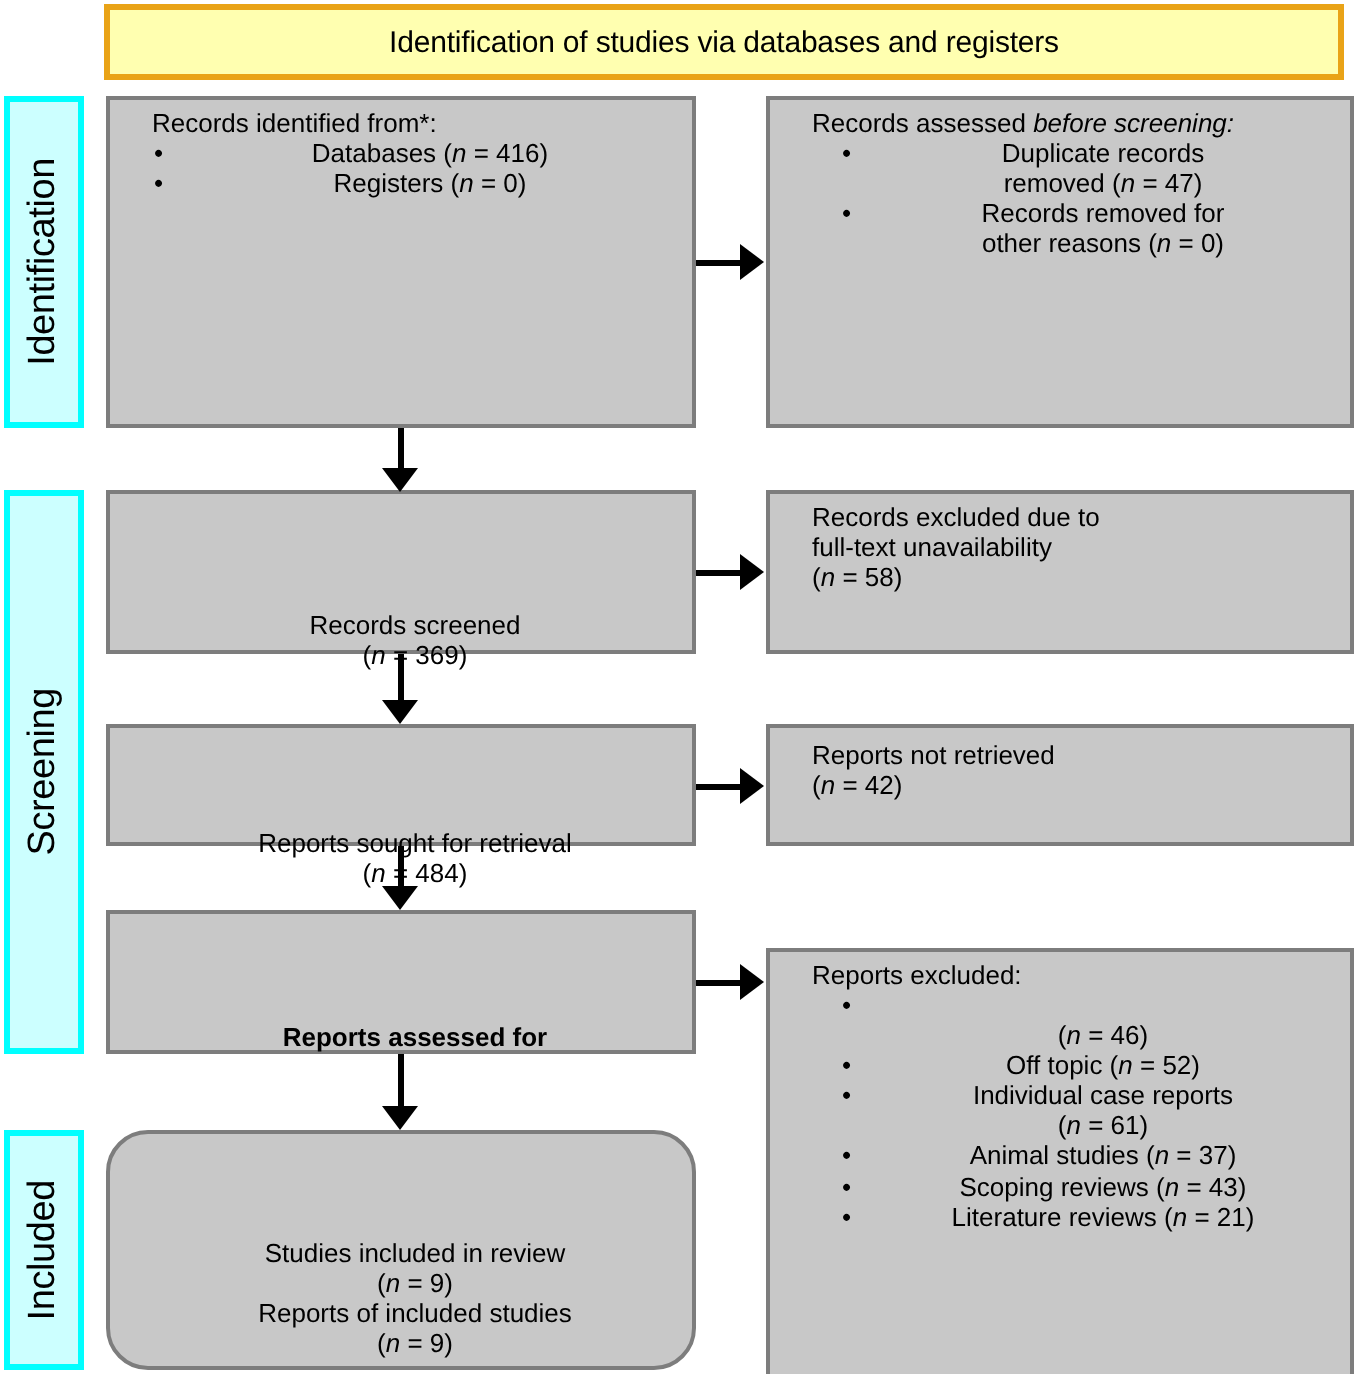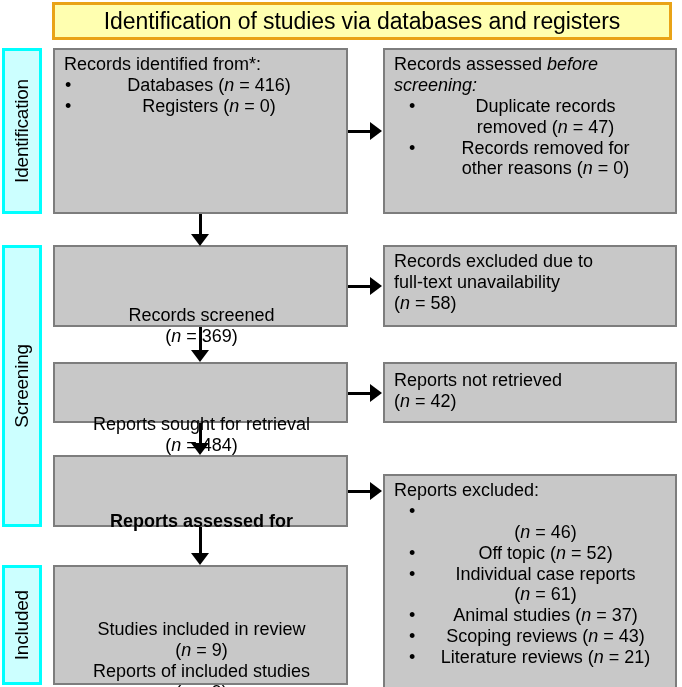--- a/index.html
+++ b/index.html
@@ -14,21 +14,21 @@
   .canvas{position:absolute;left:0;top:0;width:682px;height:687px;}
 
   
   .banner{
     position:absolute;
     left:52px;top:2px;width:620px;height:38px;
     background:#ffffb0;
     border:3px solid #e9a317;
     box-sizing:border-box;
     display:flex;align-items:center;justify-content:center;
-    font-size:23px;color:#000;
+    font-size:15px;color:#000;
     letter-spacing:-0.1px;
   }
 
   
   .stage{
     position:absolute;
     left:2px;width:40px;
     background:#ccffff;
     border:3px solid #00ffff;
     box-sizing:border-box;
@@ -45,37 +45,38 @@
   .stage-screening{top:245px;height:282px;}
   .stage-included{top:565px;height:120px;}
 
   
   .box{
     position:absolute;
     background:#c8c8c8;
     border:2px solid #7d7d7d;
     box-sizing:border-box;
     color:#000;
-    font-size:18px;
+    font-size:13px;
     line-height:1.16;
+    padding-left:12px;
   }
   .box-inner{padding:4px 7px 4px 9px;}
   .center .box-inner{text-align:center;margin-top:44px;}
   .left .box-inner{text-align:left;}
 
   
   .col-l{left:53px;width:295px;}
   
   .col-r{left:383px;width:294px;}
 
   .r1{top:48px;height:166px;}
   .r2{top:245px;height:82px;}
   .r3{top:362px;height:61px;}
   .r4{top:455px;height:72px;}
-  .r5{top:565px;height:120px;}
+  .r5{top:565px;height:120px;border-radius:21px;}
   .r4r{top:474px;height:230px;}
 
   ul.bul{margin:0;padding:0;list-style:none;}
   ul.bul li{
     position:relative;
     padding-left:15px;
     margin:0;
     text-align:center;
   }
   ul.bul li:before{

